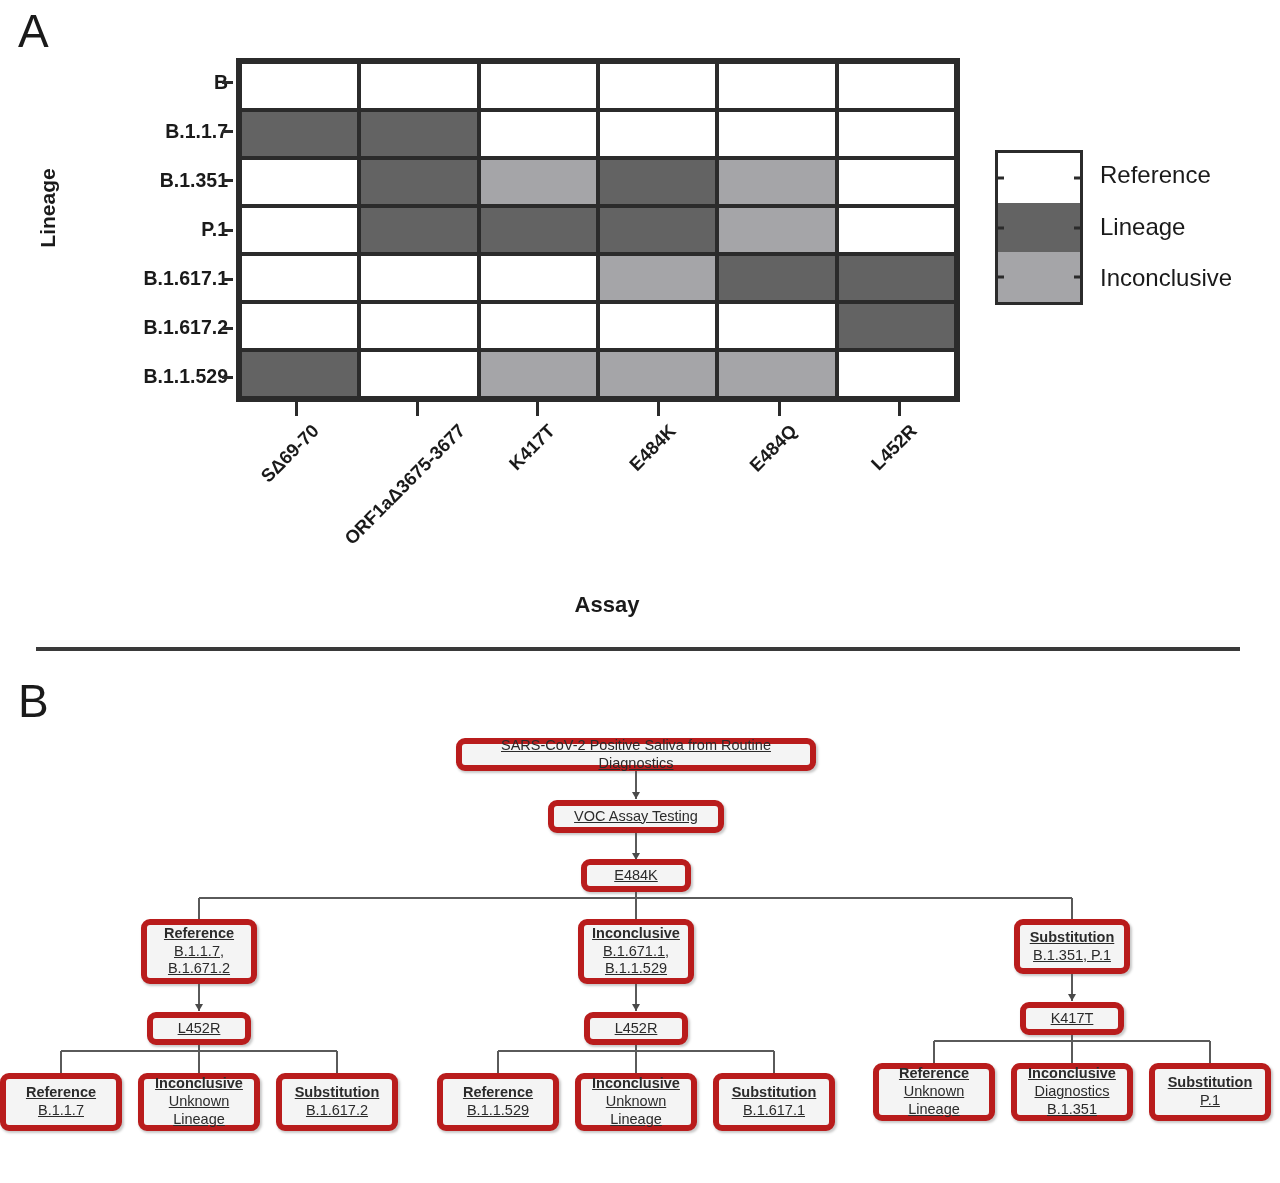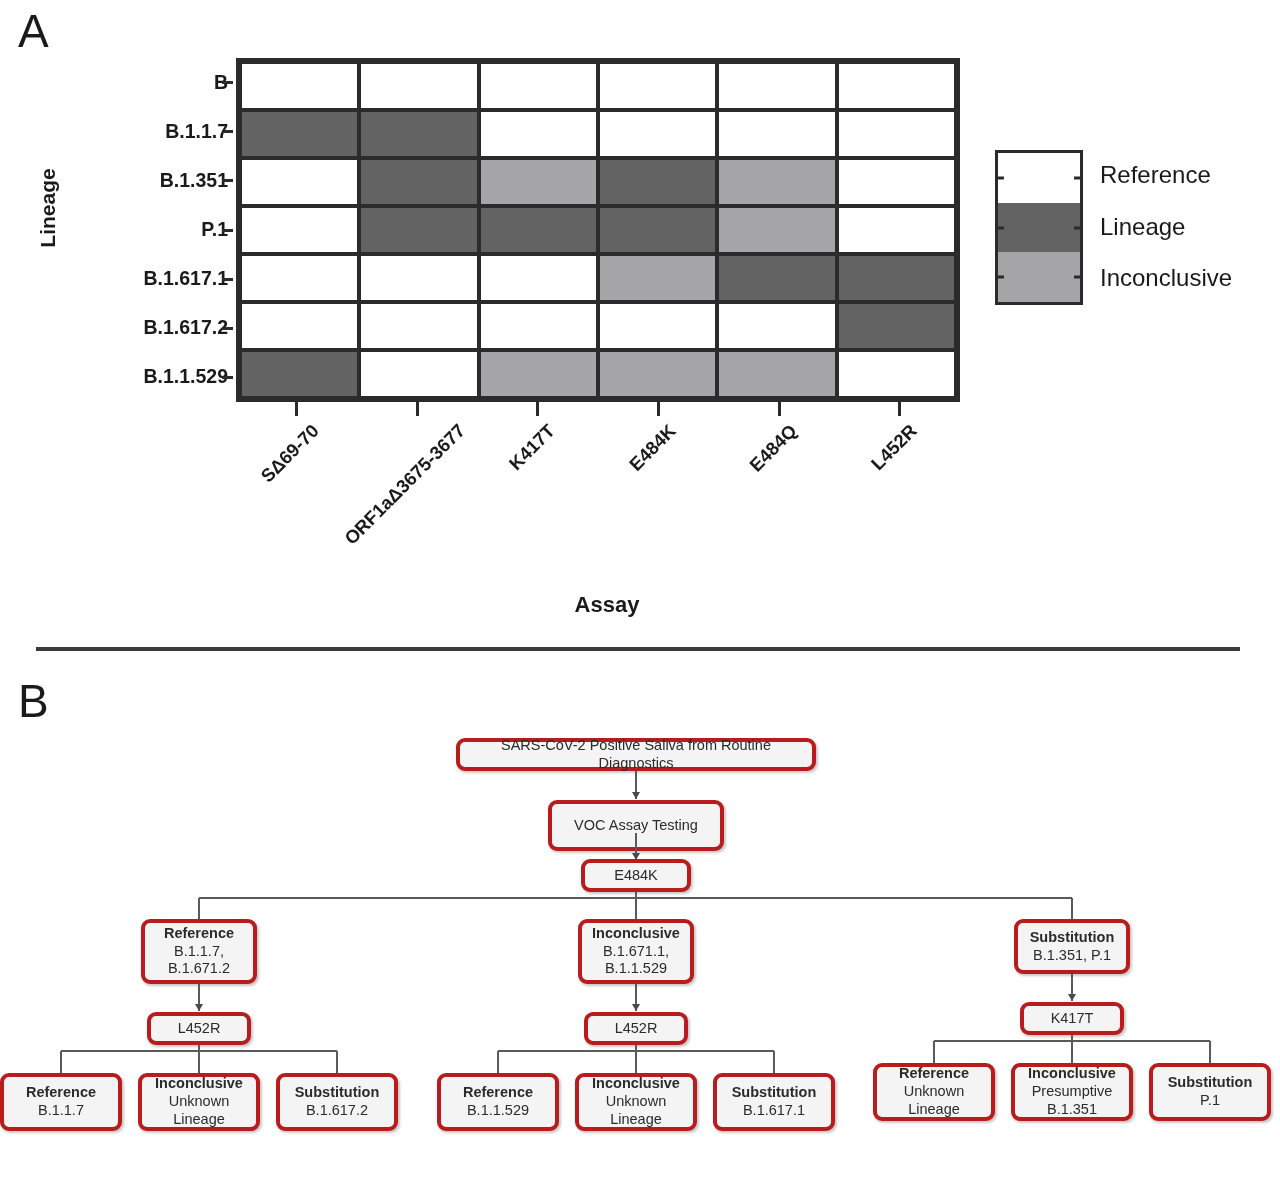--- a/index.html
+++ b/index.html
@@ -164,32 +164,33 @@
 
   
   #flowchart {
     position: absolute;
     left: 0; top: 651px;
     width: 1280px; height: 532px;
   }
   .fc-node {
     position: absolute;
     background: #f4f4f4;
-    border: 4px solid #b91c1c;
+    border: 6px solid #b91c1c;
     border-radius: 9px;
     box-shadow: 1.5px 2px 2.5px rgba(0,0,0,0.22);
     color: #2b2b2b;
     display: flex;
     flex-direction: column;
     align-items: center;
     justify-content: center;
     text-align: center;
     font-size: 14.5px;
     line-height: 1.22;
     padding: 4px 8px;
+    text-decoration: underline;
   }
   .fc-node .fc-head {
     font-weight: bold;
     font-size: 14.5px;
   }
   .fc-node .fc-sub {
     font-weight: normal;
     font-size: 14.5px;
   }
   .fc-line {
@@ -310,21 +311,21 @@
   <div id="panel-divider"></div>
 
   <div class="panel-letter" id="panel-b-letter">B</div>
 
   <div id="flowchart">
       <div class="fc-node" style="left: 456px; top: 87px; width: 360px; height: 33px;">
         <div class="fc-sub">SARS-CoV-2 Positive Saliva from Routine Diagnostics</div>
       </div>
       <div class="fc-line vert" style="left: 635.25px; top: 120px; height: 28px;"></div>
       <div class="fc-arrow" style="left: 631.5px; top: 141px;"></div>
-      <div class="fc-node" style="left: 548px; top: 149px; width: 176px; height: 51px;">
+      <div class="fc-node" style="left: 548px; top: 149px; width: 176px; height: 33px;">
         <div class="fc-sub">VOC Assay Testing</div>
       </div>
       <div class="fc-line vert" style="left: 635.25px; top: 182px; height: 27px;"></div>
       <div class="fc-arrow" style="left: 631.5px; top: 202px;"></div>
       <div class="fc-node" style="left: 581px; top: 208px; width: 110px; height: 33px;">
         <div class="fc-sub">E484K</div>
       </div>
       <div class="fc-line vert" style="left: 635.25px; top: 241px; height: 6px;"></div>
       <div class="fc-line horz" style="left: 199px; top: 246.25px; width: 873px;"></div>
       <div class="fc-line vert" style="left: 198.25px; top: 247px; height: 21px;"></div>
@@ -400,21 +401,21 @@
       <div class="fc-line vert" style="left: 933.25px; top: 390px; height: 22px;"></div>
       <div class="fc-line vert" style="left: 1071.25px; top: 390px; height: 22px;"></div>
       <div class="fc-line vert" style="left: 1209.25px; top: 390px; height: 22px;"></div>
       <div class="fc-node" style="left: 873px; top: 412px; width: 122px; height: 58px;">
         <div class="fc-head">Reference</div>
         <div class="fc-sub">Unknown</div>
         <div class="fc-sub">Lineage</div>
       </div>
       <div class="fc-node" style="left: 1011px; top: 412px; width: 122px; height: 58px;">
         <div class="fc-head">Inconclusive</div>
-        <div class="fc-sub">Presumptive</div>
+        <div class="fc-sub">Diagnostics</div>
         <div class="fc-sub">B.1.351</div>
       </div>
       <div class="fc-node" style="left: 1149px; top: 412px; width: 122px; height: 58px;">
         <div class="fc-head">Substitution</div>
         <div class="fc-sub">P.1</div>
       </div>
     </div>
 
 </div>
 

